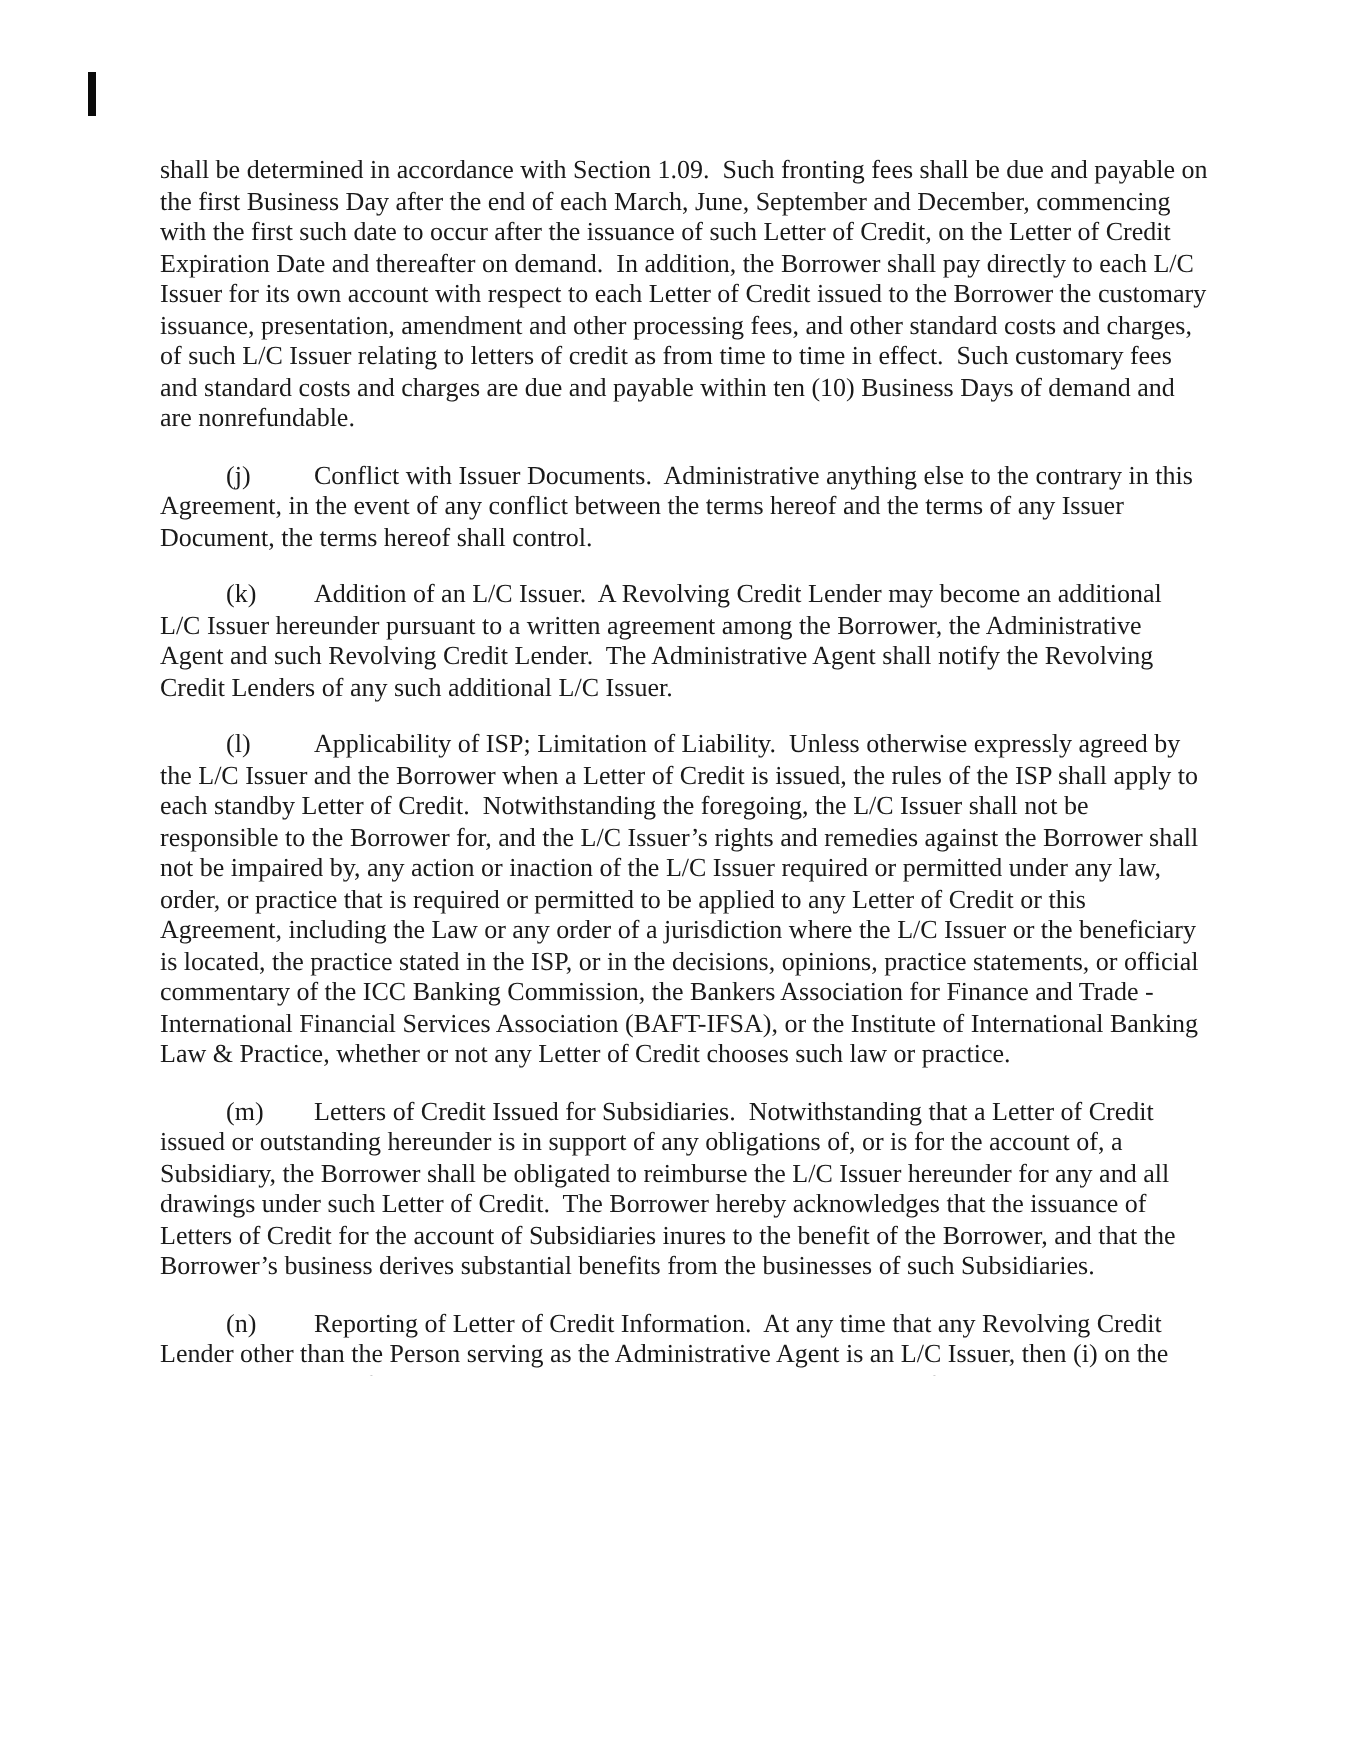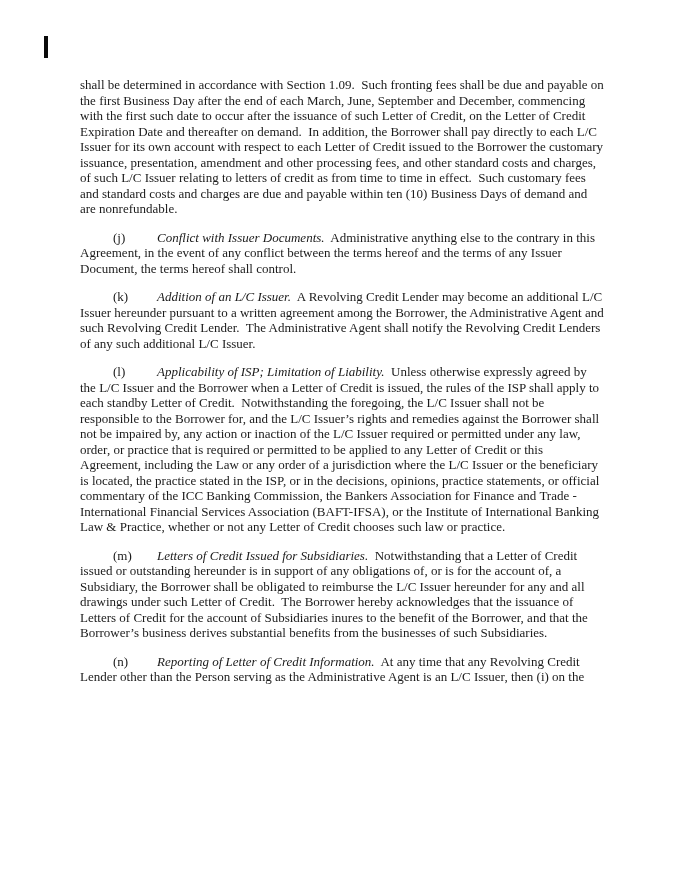--- a/index.html
+++ b/index.html
@@ -37,21 +37,21 @@
   .para {
     margin: 0 0 13px 0;
     white-space: pre-wrap;
   }
   .para.lettered { text-indent: 33px; }
   .pnum {
     display: inline-block;
     width: 44px;
     text-indent: 0;
   }
-  .phead { font-style: italic; }
+  .phead { }
 
   .page-number {
     position: absolute;
     top: 804px;
     left: 0;
     width: 100%;
     text-align: right;
     font-size: 16px;
     color: #1a1a1a;
   }

